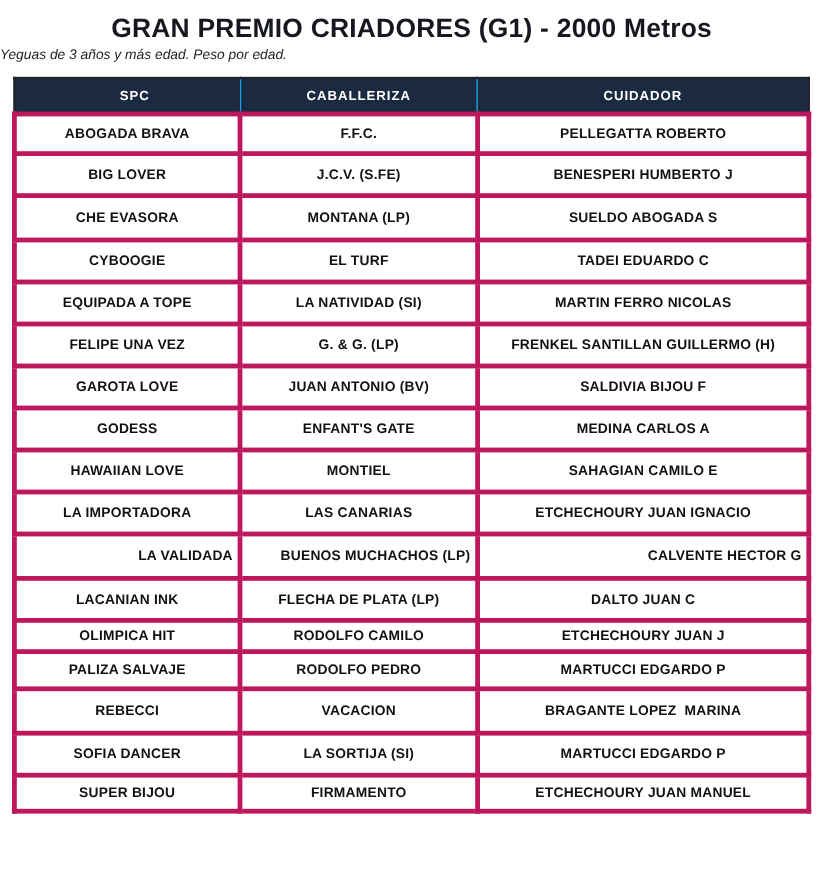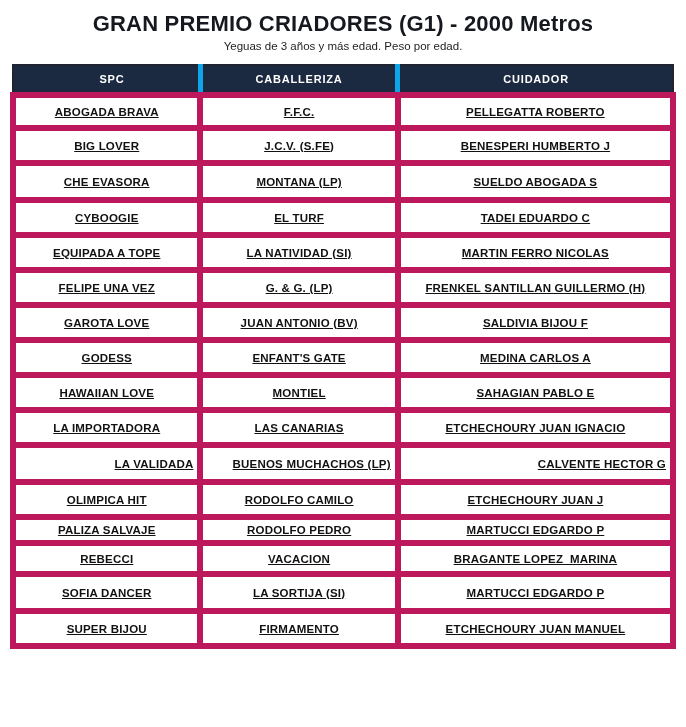--- a/index.html
+++ b/index.html
@@ -15,24 +15,24 @@
     overflow: hidden;
   }
   .title {
     text-align: center;
     font-size: 22px;
     font-weight: bold;
     letter-spacing: 0.2px;
     color: #16181f;
   }
   .subtitle {
-    text-align: center;
     font-size: 11.5px;
     color: #1e1e1e;
     margin-top: 3px;
+    font-style: italic;
   }
   table.entries {
     margin: 12px 10px 0 10px;
     width: 666px;
     border-collapse: collapse;
     table-layout: fixed;
     border: 2px solid #1f2430;
     border-bottom: 3px solid #1b2a41;
   }
   col.c1 { width: 28.4%; }
@@ -40,35 +40,34 @@
   col.c3 { width: 41.7%; }
   thead th {
     background: #1b2a41;
     color: #ffffff;
     font-size: 11px;
     font-weight: bold;
     letter-spacing: 0.8px;
     height: 30px;
     text-align: center;
     vertical-align: middle;
-    border-left: 5px solid #0ea5e9;
+    border-left: 1px solid #0ea5e9;
   }
   thead th:first-child { border-left: none; padding-left: 12px; }
   tbody td {
-    border: 6px solid #be185d;
+    border: 4px solid #be185d;
     text-align: center;
     vertical-align: middle;
     font-size: 11.5px;
     font-weight: bold;
     color: #111111;
     letter-spacing: 0.2px;
     white-space: pre-wrap;
     height: 35px;
     padding: 0 4px;
-    text-decoration: underline;
   }
   
   tbody tr:nth-child(1)  td { height: 33px; }
   tbody tr:nth-child(3)  td { height: 37px; }
   tbody tr:nth-child(11) td { height: 37px; text-align: right; }
   tbody tr:nth-child(13) td { height: 26px; }
   tbody tr:nth-child(14) td { height: 31px; }
   tbody tr:nth-child(15) td { height: 37px; }
   tbody tr:nth-child(17) td { height: 30px; }
   tbody tr:nth-child(18) td { height: 38px; }
@@ -130,31 +129,36 @@
           <td>SALDIVIA BIJOU F</td>
         </tr>
         <tr>
           <td>GODESS</td>
           <td>ENFANT'S GATE</td>
           <td>MEDINA CARLOS A</td>
         </tr>
         <tr>
           <td>HAWAIIAN LOVE</td>
           <td>MONTIEL</td>
-          <td>SAHAGIAN PABLO E</td>
+          <td>SAHAGIAN CAMILO E</td>
         </tr>
         <tr>
           <td>LA IMPORTADORA</td>
           <td>LAS CANARIAS</td>
           <td>ETCHECHOURY JUAN IGNACIO</td>
         </tr>
         <tr>
           <td>LA VALIDADA</td>
           <td>BUENOS MUCHACHOS (LP)</td>
           <td>CALVENTE HECTOR G</td>
+        </tr>
+        <tr>
+          <td>LACANIAN INK</td>
+          <td>FLECHA DE PLATA (LP)</td>
+          <td>DALTO JUAN C</td>
         </tr>
         <tr>
           <td>OLIMPICA HIT</td>
           <td>RODOLFO CAMILO</td>
           <td>ETCHECHOURY JUAN J</td>
         </tr>
         <tr>
           <td>PALIZA SALVAJE</td>
           <td>RODOLFO PEDRO</td>
           <td>MARTUCCI EDGARDO P</td>

